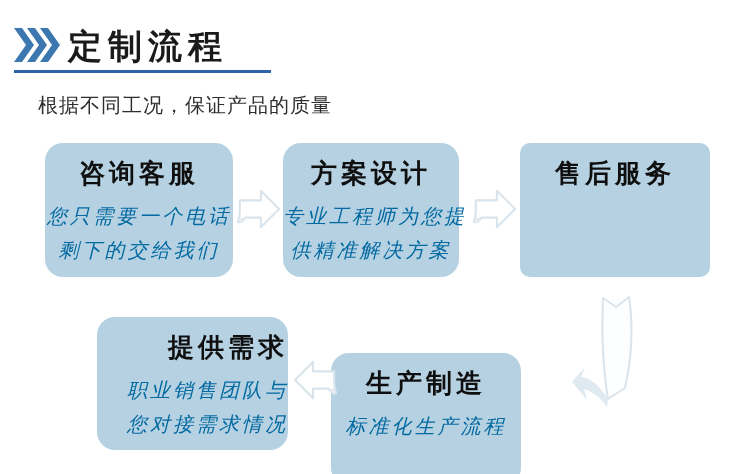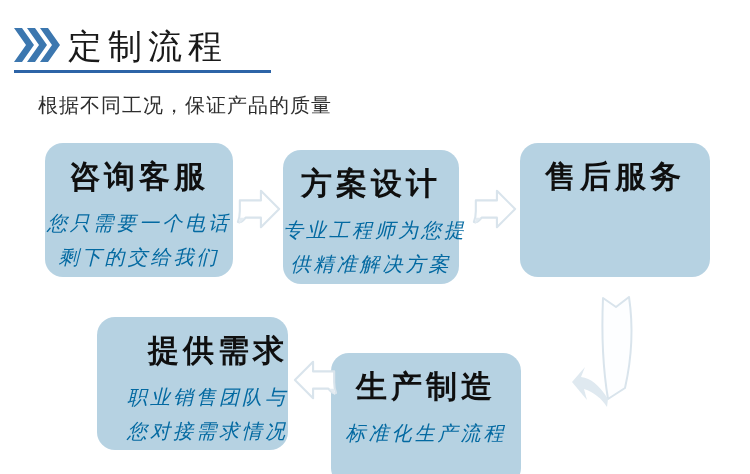--- a/index.html
+++ b/index.html
@@ -4,45 +4,45 @@
 <style>
   html,body{margin:0;padding:0;}
   body{
     width:750px;height:474px;position:relative;background:#ffffff;
     font-family:"Liberation Sans", sans-serif;overflow:hidden;
   }
   .abs{position:absolute;}
   
   .chevrons{left:14px;top:28px;width:46px;height:34px;}
   .page-title{
-    left:68px;top:24px;font-size:34px;font-weight:400;color:#1a1a1a;
+    left:68px;top:24px;font-size:34px;font-weight:700;color:#1a1a1a;
     letter-spacing:6px;white-space:nowrap;
   }
   .title-underline{left:14px;top:70px;width:257px;height:3px;background:#2d64a7;}
   .subtitle{
     left:38px;top:92px;font-size:20px;color:#2e2e2e;letter-spacing:1px;
     white-space:nowrap;
   }
   
   .step{
     background:#b6d2e2;border-radius:18px;text-align:center;
     box-sizing:border-box;padding-top:13px;
   }
   .step-title{
-    font-size:31px;font-weight:700;color:#0f0f0f;letter-spacing:4px;
+    font-size:26px;font-weight:700;color:#0f0f0f;letter-spacing:4px;
     margin-bottom:8px;white-space:nowrap;
   }
   .step-line{
     font-family:"DejaVu Serif", serif;font-style:italic;
     font-size:20px;color:#0369a1;letter-spacing:3px;line-height:34px;
     white-space:nowrap;
   }
   .box1{left:45px;top:143px;width:188px;height:134px;}
-  .box2{left:283px;top:150px;width:176px;height:134px;}
-  .box3{left:520px;top:143px;width:190px;height:134px;}
+  .box2{left:283px;top:143px;width:176px;height:134px;}
+  .box3{left:520px;top:143px;width:190px;height:134px;border-radius:10px;}
   .box4{left:97px;top:317px;width:191px;height:133px;text-align:right;}
   .box5{left:331px;top:317px;width:190px;height:133px;margin-top:36px;}
   
   .arrow{width:48px;height:46px;}
   .arrow-1{left:235px;top:186px;}
   .arrow-2{left:471px;top:186px;}
   .arrow-left{left:291px;top:357px;transform:scaleX(-1);}
   .arrow-curve{left:572px;top:293px;width:72px;height:124px;}
   svg{display:block;width:100%;height:100%;}
 </style>

